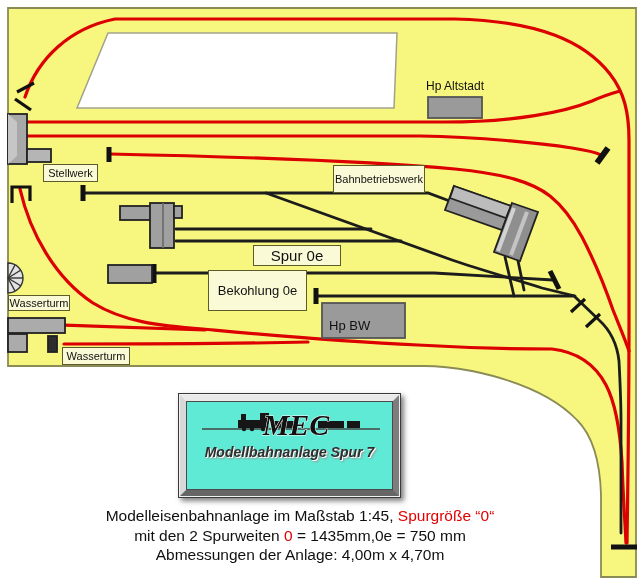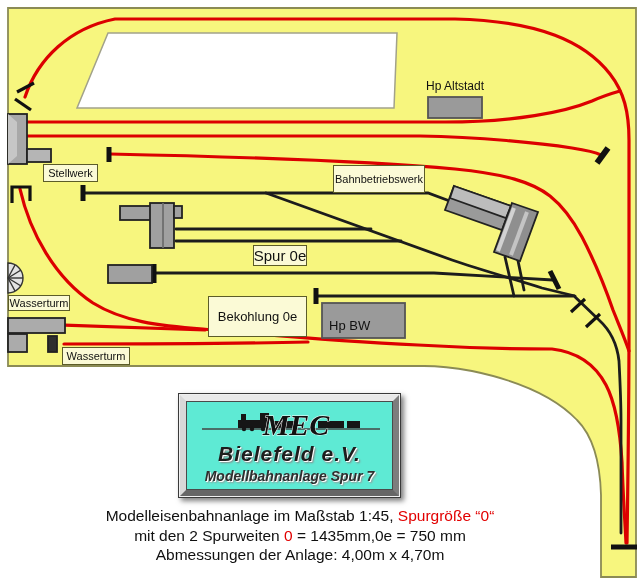--- a/index.html
+++ b/index.html
@@ -117,22 +117,22 @@
           <line x1="8" y1="278" x2="23" y2="278"></line>
         <line x1="8" y1="278" x2="21" y2="286"></line>
           <line x1="8" y1="278" x2="15" y2="265"></line>
         <line x1="8" y1="278" x2="15" y2="291"></line>
       </g>
     </g>
   </svg>
 
   <div class="lbl f11" style="left:43px;top:164px;width:55px;height:18px;">Stellwerk</div>
   <div class="lbl f11" style="left:333px;top:165px;width:92px;height:28px;">Bahnbetriebswerk</div>
-  <div class="lbl f15" style="left:253px;top:245px;width:54px;height:21px;">Spur 0e</div>
-  <div class="lbl f13" style="left:208px;top:296px;width:99px;height:41px;">Bekohlung 0e</div>
+  <div class="lbl f15" style="left:253px;top:245px;width:88px;height:21px;">Spur 0e</div>
+  <div class="lbl f13" style="left:208px;top:270px;width:99px;height:41px;">Bekohlung 0e</div>
   <div class="lbl f11" style="left:8px;top:295px;width:62px;height:16px;">Wasserturm</div>
   <div class="lbl f11" style="left:62px;top:347px;width:68px;height:18px;">Wasserturm</div>
   <div class="txt f12" style="left:413px;top:79px;width:84px;text-align:center;">Hp Altstadt</div>
   <div class="txt f13" style="left:329px;top:318px;">Hp BW</div>
 
   <div class="logo">
     <div class="logo-frame">
       <div class="logo-inner">
         <svg width="200" height="40" viewBox="0 0 200 40">
           <line x1="12" y1="27" x2="190" y2="27" stroke="#444" stroke-width="1.6"></line>
@@ -142,21 +142,20 @@
             <rect x="70" y="11" width="9" height="15"></rect>
             <circle cx="54" cy="27" r="2.2"></circle>
               <circle cx="62" cy="27" r="2.2"></circle>
               <circle cx="73" cy="27" r="2.2"></circle>
             <rect x="84" y="19" width="20" height="7"></rect>
             <rect x="128" y="19" width="26" height="7"></rect>
             <rect x="157" y="19" width="13" height="7"></rect>
           </g>
           <text x="106" y="33" text-anchor="middle" font-family="Liberation Serif, serif" font-style="italic" font-weight="bold" font-size="30" fill="#111" stroke="#ffffff" stroke-width="0.9" paint-order="stroke">MEC</text>
         </svg>
-        <div class="logo-name">Bielefeld e.V.</div>
         <div class="logo-sub">Modellbahnanlage Spur 7</div>
       </div>
     </div>
   </div>
 
   <div class="caption">
     <div><span>Modelleisenbahnanlage im Maßstab 1:45,</span> <span class="red">Spurgröße “0“</span></div>
     <div><span>mit den 2 Spurweiten</span>&nbsp;<span class="red">0</span> <span>= 1435mm,0e = 750 mm</span></div>
     <div>Abmessungen der Anlage: 4,00m x 4,70m</div>
   </div>

